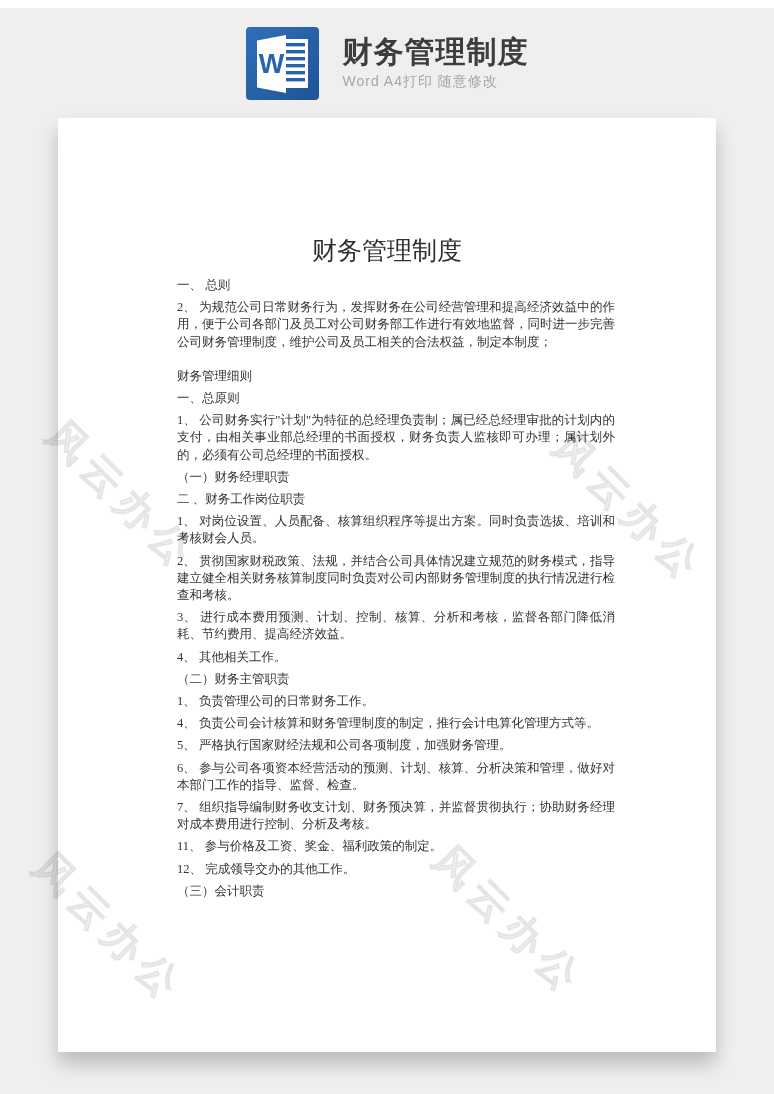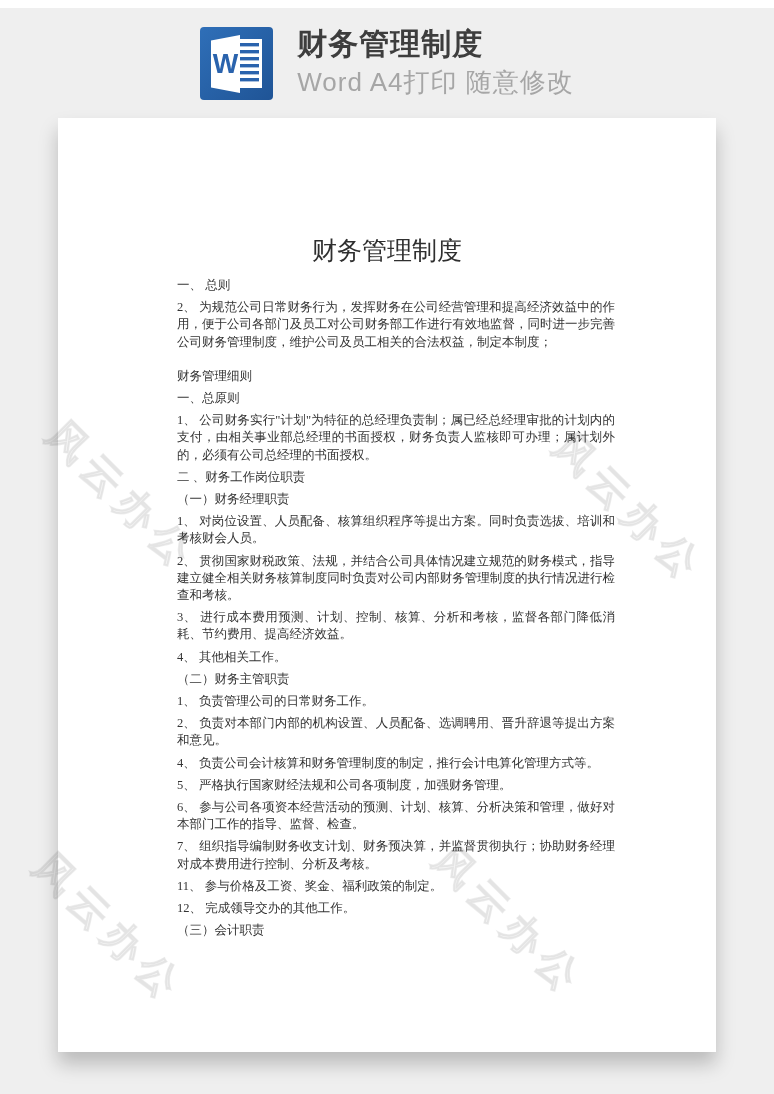--- a/index.html
+++ b/index.html
@@ -23,21 +23,21 @@
     position: absolute; top: 8px; left: 0; width: 774px; height: 110px;
     display: flex; align-items: center; justify-content: center; gap: 24px;
   }
   .word-icon-wrap { width: 73px; height: 73px; flex: 0 0 auto; }
   .header-text { display: flex; flex-direction: column; }
   .header-title {
     font-size: 30px; font-weight: bold; color: #3d3d3d; line-height: 34px;
     letter-spacing: 1px;
   }
   .header-sub {
-    font-size: 26px; color: #a6a6a6; margin-top: 4px; letter-spacing: 1px;
+    font-size: 14px; color: #a6a6a6; margin-top: 4px; letter-spacing: 1px;
   }
 
   
   .page {
     position: absolute; left: 58px; top: 118px; width: 658px; height: 934px;
     background: #ffffff;
     box-shadow: 0 12px 18px rgba(0,0,0,0.22);
   }
   .doc-title {
     margin: 0; padding-top: 116px;
@@ -111,29 +111,28 @@
   </div>
 
   <div class="page">
     <h1 class="doc-title">财务管理制度</h1>
     <div class="doc-body">
       <p>一、 总则</p>
       <p>2、 为规范公司日常财务行为，发挥财务在公司经营管理和提高经济效益中的作用，便于公司各部门及员工对公司财务部工作进行有效地监督，同时进一步完善公司财务管理制度，维护公司及员工相关的合法权益，制定本制度；</p>
       <p class="gap">财务管理细则</p>
       <p>一、总原则</p>
       <p>1、 公司财务实行"计划"为特征的总经理负责制；属已经总经理审批的计划内的支付，由相关事业部总经理的书面授权，财务负责人监核即可办理；属计划外的，必须有公司总经理的书面授权。</p>
+      <p>（一）财务经理职责</p>
       <p>二 、财务工作岗位职责</p>
-      <p>（一）财务经理职责</p>
       <p>1、 对岗位设置、人员配备、核算组织程序等提出方案。同时负责选拔、培训和考核财会人员。</p>
       <p>2、 贯彻国家财税政策、法规，并结合公司具体情况建立规范的财务模式，指导建立健全相关财务核算制度同时负责对公司内部财务管理制度的执行情况进行检查和考核。</p>
       <p>3、 进行成本费用预测、计划、控制、核算、分析和考核，监督各部门降低消耗、节约费用、提高经济效益。</p>
       <p>4、 其他相关工作。</p>
       <p>（二）财务主管职责</p>
       <p>1、 负责管理公司的日常财务工作。</p>
-      <p>2、 负责对本部门内部的机构设置、人员配备、选调聘用、晋升辞退等提出方案和意见。</p>
       <p>4、 负责公司会计核算和财务管理制度的制定，推行会计电算化管理方式等。</p>
       <p>5、 严格执行国家财经法规和公司各项制度，加强财务管理。</p>
       <p>6、 参与公司各项资本经营活动的预测、计划、核算、分析决策和管理，做好对本部门工作的指导、监督、检查。</p>
       <p>7、 组织指导编制财务收支计划、财务预决算，并监督贯彻执行；协助财务经理对成本费用进行控制、分析及考核。</p>
       <p>11、 参与价格及工资、奖金、福利政策的制定。</p>
       <p>12、 完成领导交办的其他工作。</p>
       <p>（三）会计职责</p>
     </div>
   </div>
 

